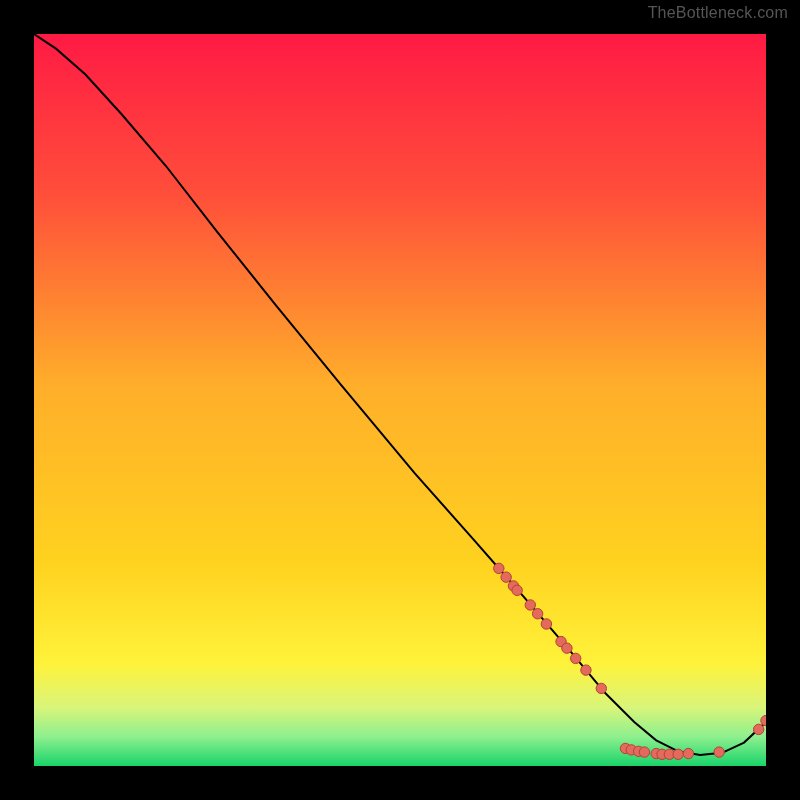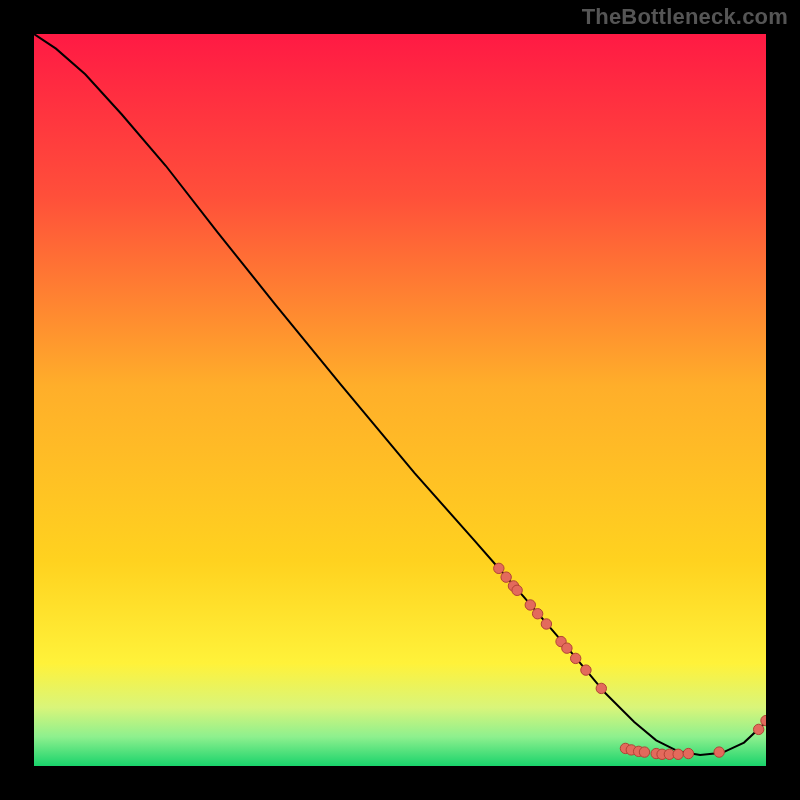--- a/index.html
+++ b/index.html
@@ -14,22 +14,22 @@
   .stage {
     position: relative;
     width: 800px;
     height: 800px;
   }
   .watermark {
     position: absolute;
     top: 4px;
     right: 12px;
     color: #555;
-    font-size: 22px;
-    font-weight: 700;
+    font-size: 16px;
+    font-weight: 400;
     letter-spacing: 0.2px;
     user-select: none;
   }
   .plot {
     position: absolute;
     left: 34px;
     top: 34px;
     width: 732px;
     height: 732px;
   }

